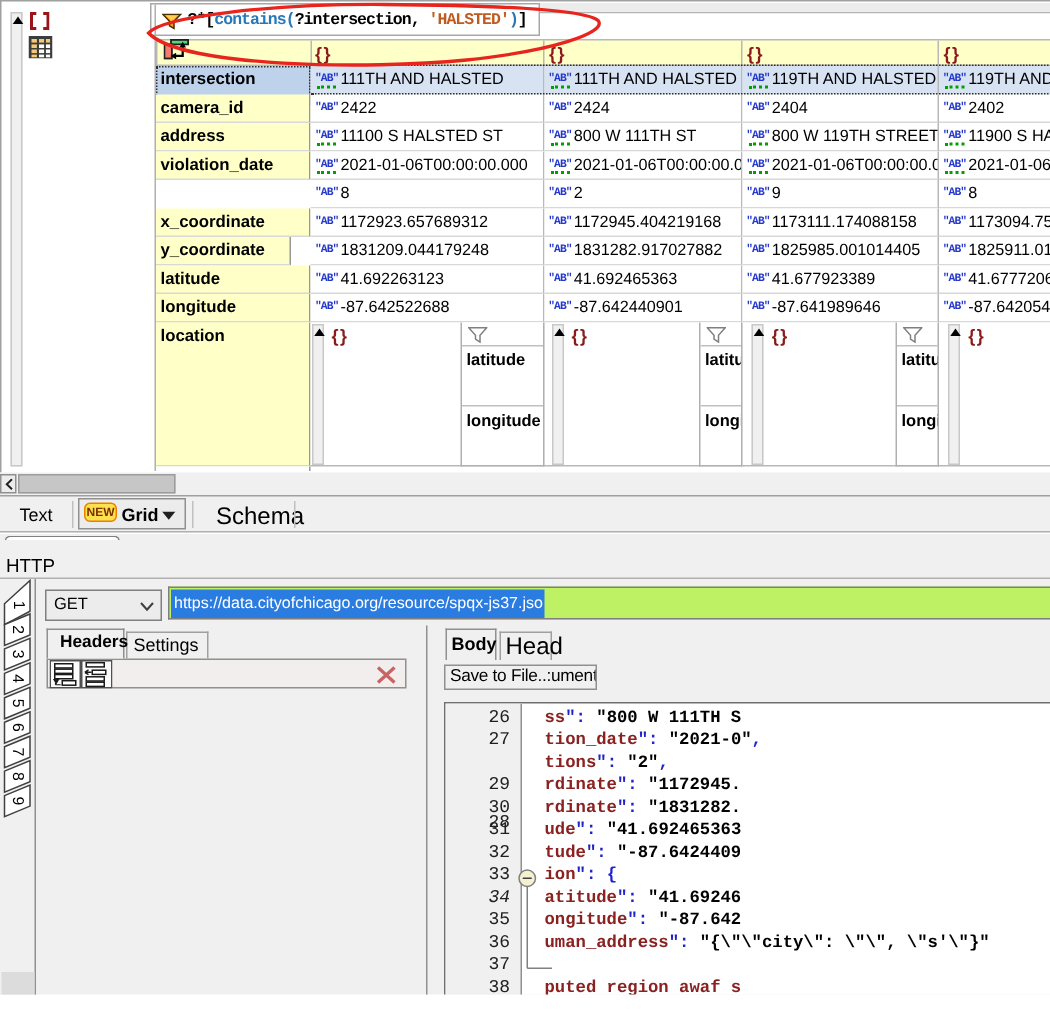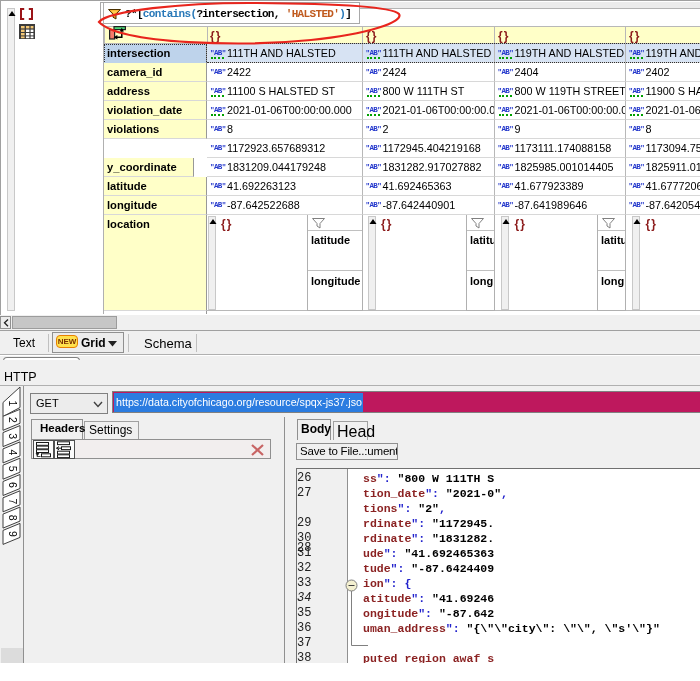--- a/index.html
+++ b/index.html
@@ -20,21 +20,21 @@
 .val{padding:3px 0 0 20px;}
 .ab{position:absolute;left:3px;top:5px;font-family:"Liberation Mono",monospace;
   font-weight:bold;font-size:7.5px;line-height:8px;color:#2438cc;letter-spacing:-0.6px;}
 .ab.d::after{content:"";position:absolute;left:1px;top:8px;width:13px;border-bottom:2px dotted #00a000;}
 .brace{color:#8b1a1a;font-weight:bold;}
 .selrow{background:#d7e3f3;}
 
 .chrome{background:#f0f0f0;}
 .vline{position:absolute;background:#a0a0a0;width:1px;}
 .hline{position:absolute;background:#a0a0a0;height:1px;}
-.gut{left:0;width:43px;font-family:"Liberation Mono",monospace;font-size:12px;color:#202020;line-height:15px;}
+.gut{left:0;width:43px;text-align:right;font-family:"Liberation Mono",monospace;font-size:12px;color:#202020;line-height:15px;}
 .code{left:66px;font-family:"Liberation Mono",monospace;font-size:11.5px;font-weight:bold;line-height:15px;white-space:pre;}
 .code .k{color:#8b2222;}
 .code .p{color:#2222cc;}
 .code .v{color:#000;}
 </style>
 </head>
 <body>
 <div id="page">
 <div id="gridsec">
 
@@ -90,21 +90,21 @@
   <div class="vline" style="left:102px;top:2px;height:311px;background:#b0b0b0;"></div>
   <div class="abs brace" style="left:209px;top:28px;">{ }</div>
   <div class="abs brace" style="left:365px;top:28px;">{ }</div>
   <div class="abs brace" style="left:497px;top:28px;">{ }</div>
   <div class="abs brace" style="left:628px;top:28px;">{ }</div>
 
   <div class="rh" style="left:103px;top:43px;width:103px;height:26px;background:#bed3eb;outline:1px dotted #303030;outline-offset:-1px;">intersection</div>
   <div class="rh" style="left:103px;top:62px;width:103px;height:19px;">camera_id</div>
   <div class="rh" style="left:103px;top:81px;width:103px;height:19px;">address</div>
   <div class="rh" style="left:103px;top:100px;width:103px;height:19px;">violation_date</div>
-  <div class="rh" style="left:103px;top:119px;width:103px;height:19px;">violations</div>
+  <div class="rh" style="left:103px;top:138px;width:103px;height:19px;">x_coordinate</div>
   <div class="rh" style="left:103px;top:157px;width:90px;height:19px;">y_coordinate</div>
   <div class="rh" style="left:103px;top:176px;width:103px;height:19px;">latitude</div>
   <div class="rh" style="left:103px;top:195px;width:103px;height:19px;">longitude</div>
   <div class="rh" style="left:103px;top:214px;width:103px;height:96px;">location</div>
   <div class="abs" style="left:103px;top:310px;width:103px;height:3px;border-right:1px solid #989898;background:#fff;"></div>
 
   <div class="cell val selrow" style="left:206px;top:43px;width:155.5px;height:19px;"><span class="ab d">"AB"</span>111TH AND HALSTED</div>
   <div class="cell val selrow" style="left:361.5px;top:43px;width:132px;height:19px;"><span class="ab d">"AB"</span>111TH AND HALSTED</div>
   <div class="cell val selrow" style="left:493.5px;top:43px;width:131px;height:19px;"><span class="ab d">"AB"</span>119TH AND HALSTED</div>
   <div class="cell val selrow" style="left:624.5px;top:43px;width:76px;height:19px;border-right:none;"><span class="ab d">"AB"</span>119TH AND HALSTED</div>
@@ -210,21 +210,21 @@
 <div class="abs" style="left:0;top:330px;width:700px;height:25px;background:#f0f0f0;border-top:1px solid #a0a0a0;border-bottom:1px solid #b0b0b0;">
   <div class="abs" style="left:13px;top:5px;font-size:12px;">Text</div>
   <div class="vline" style="left:48px;top:3px;height:18px;background:#c0c0c0;"></div>
   <div class="abs" style="left:52px;top:1px;width:72px;height:21px;background:#ececec;border:1px solid #909090;"></div>
   <div class="abs" style="left:56px;top:4px;width:22px;height:13px;background:#ffe14d;border:1.5px solid #e88000;border-radius:4px;font-size:8px;font-weight:bold;color:#7a3000;text-align:center;line-height:11px;">NEW</div>
   <div class="abs" style="left:81px;top:5px;font-size:12px;font-weight:bold;">Grid</div>
   <svg class="abs" style="left:108px;top:10px;" width="10" height="6">
         <polygon points="0,0 9,0 4.5,5.5" fill="#202020"></polygon>
       </svg>
   <div class="vline" style="left:128px;top:3px;height:18px;background:#c0c0c0;"></div>
-  <div class="abs" style="left:144px;top:5px;font-size:13px;">Schema</div>
+  <div class="abs" style="left:144px;top:5px;font-size:16px;">Schema</div>
   <div class="vline" style="left:196px;top:3px;height:18px;background:#c0c0c0;"></div>
 </div>
 
 <div class="abs" style="left:0;top:356px;width:700px;height:22px;background:#f0f0f0;">
   <div class="abs" style="left:3px;top:1px;width:77px;height:21px;background:#fff;border:1px solid #808080;border-bottom:none;border-radius:4px 4px 0 0;"></div>
   <svg class="abs" style="left:8px;top:5px;" width="14" height="14" viewBox="0 0 14 14">
     <rect x="0.5" y="0.5" width="13" height="11" rx="2" fill="#e8f0fe" stroke="#2050c8"></rect>
     <rect x="1.5" y="3" width="11" height="6.4" fill="#2050c8"></rect>
     <text x="7" y="8.3" font-size="5.2" font-weight="bold" fill="#fff" text-anchor="middle" font-family="Liberation Sans">JSO</text>
   </svg>
@@ -235,21 +235,21 @@
   <div class="abs" style="left:4px;top:10px;font-size:12.5px;">HTTP</div>
   <div class="hline" style="left:0;top:25px;width:700px;background:#b0b0b0;"></div>
 
   <div class="abs" style="left:30px;top:33px;width:78px;height:21px;background:#ececec;border:1px solid #808080;">
     <div class="abs" style="left:5px;top:3px;font-size:11px;">GET</div>
     <svg class="abs" style="left:62px;top:7px;" width="10" height="7">
           <polyline points="1,1 5,5.5 9,1" fill="none" stroke="#404040" stroke-width="1.4"></polyline>
         </svg>
   </div>
 
-  <div class="abs" style="left:112px;top:31px;width:588px;height:22px;background:#be185d;border:1px solid #808080;border-right:none;">
+  <div class="abs" style="left:112px;top:31px;width:588px;height:22px;background:#bef264;border:1px solid #808080;border-right:none;">
     <div class="abs" style="left:1px;top:1px;height:19px;background:#2b7ce0;color:#fff;font-size:10.7px;padding:3px 1px 0 2px;white-space:nowrap;">https://data.cityofchicago.org/resource/spqx-js37.jso</div>
   </div>
 
   <div class="abs" style="left:0;top:26px;width:24px;height:277px;background:#f0f0f0;border-right:1px solid #909090;">
     <svg width="24" height="170" viewBox="0 0 24 170" style="position:absolute;top:0px;">
       <polygon points="3,16.5 20,1 20,21.5 3,30.5" fill="#fff" stroke="#404040" stroke-width="1"></polygon>
           <text x="12" y="17.5" font-size="10.5" font-family="Liberation Sans" fill="#000" text-anchor="middle" dominant-baseline="middle" transform="rotate(90 12 17.5)">1</text>
       <polygon points="3,30.3 20,23.3 20,37.3 3,44.3" fill="#fff" stroke="#404040" stroke-width="1"></polygon>
           <text x="11.5" y="33.8" font-size="10.5" font-family="Liberation Sans" fill="#000" text-anchor="middle" dominant-baseline="middle" transform="rotate(90 11.5 33.8)">2</text>
       <polygon points="3,46.6 20,39.6 20,53.6 3,60.6" fill="#fff" stroke="#404040" stroke-width="1"></polygon>

